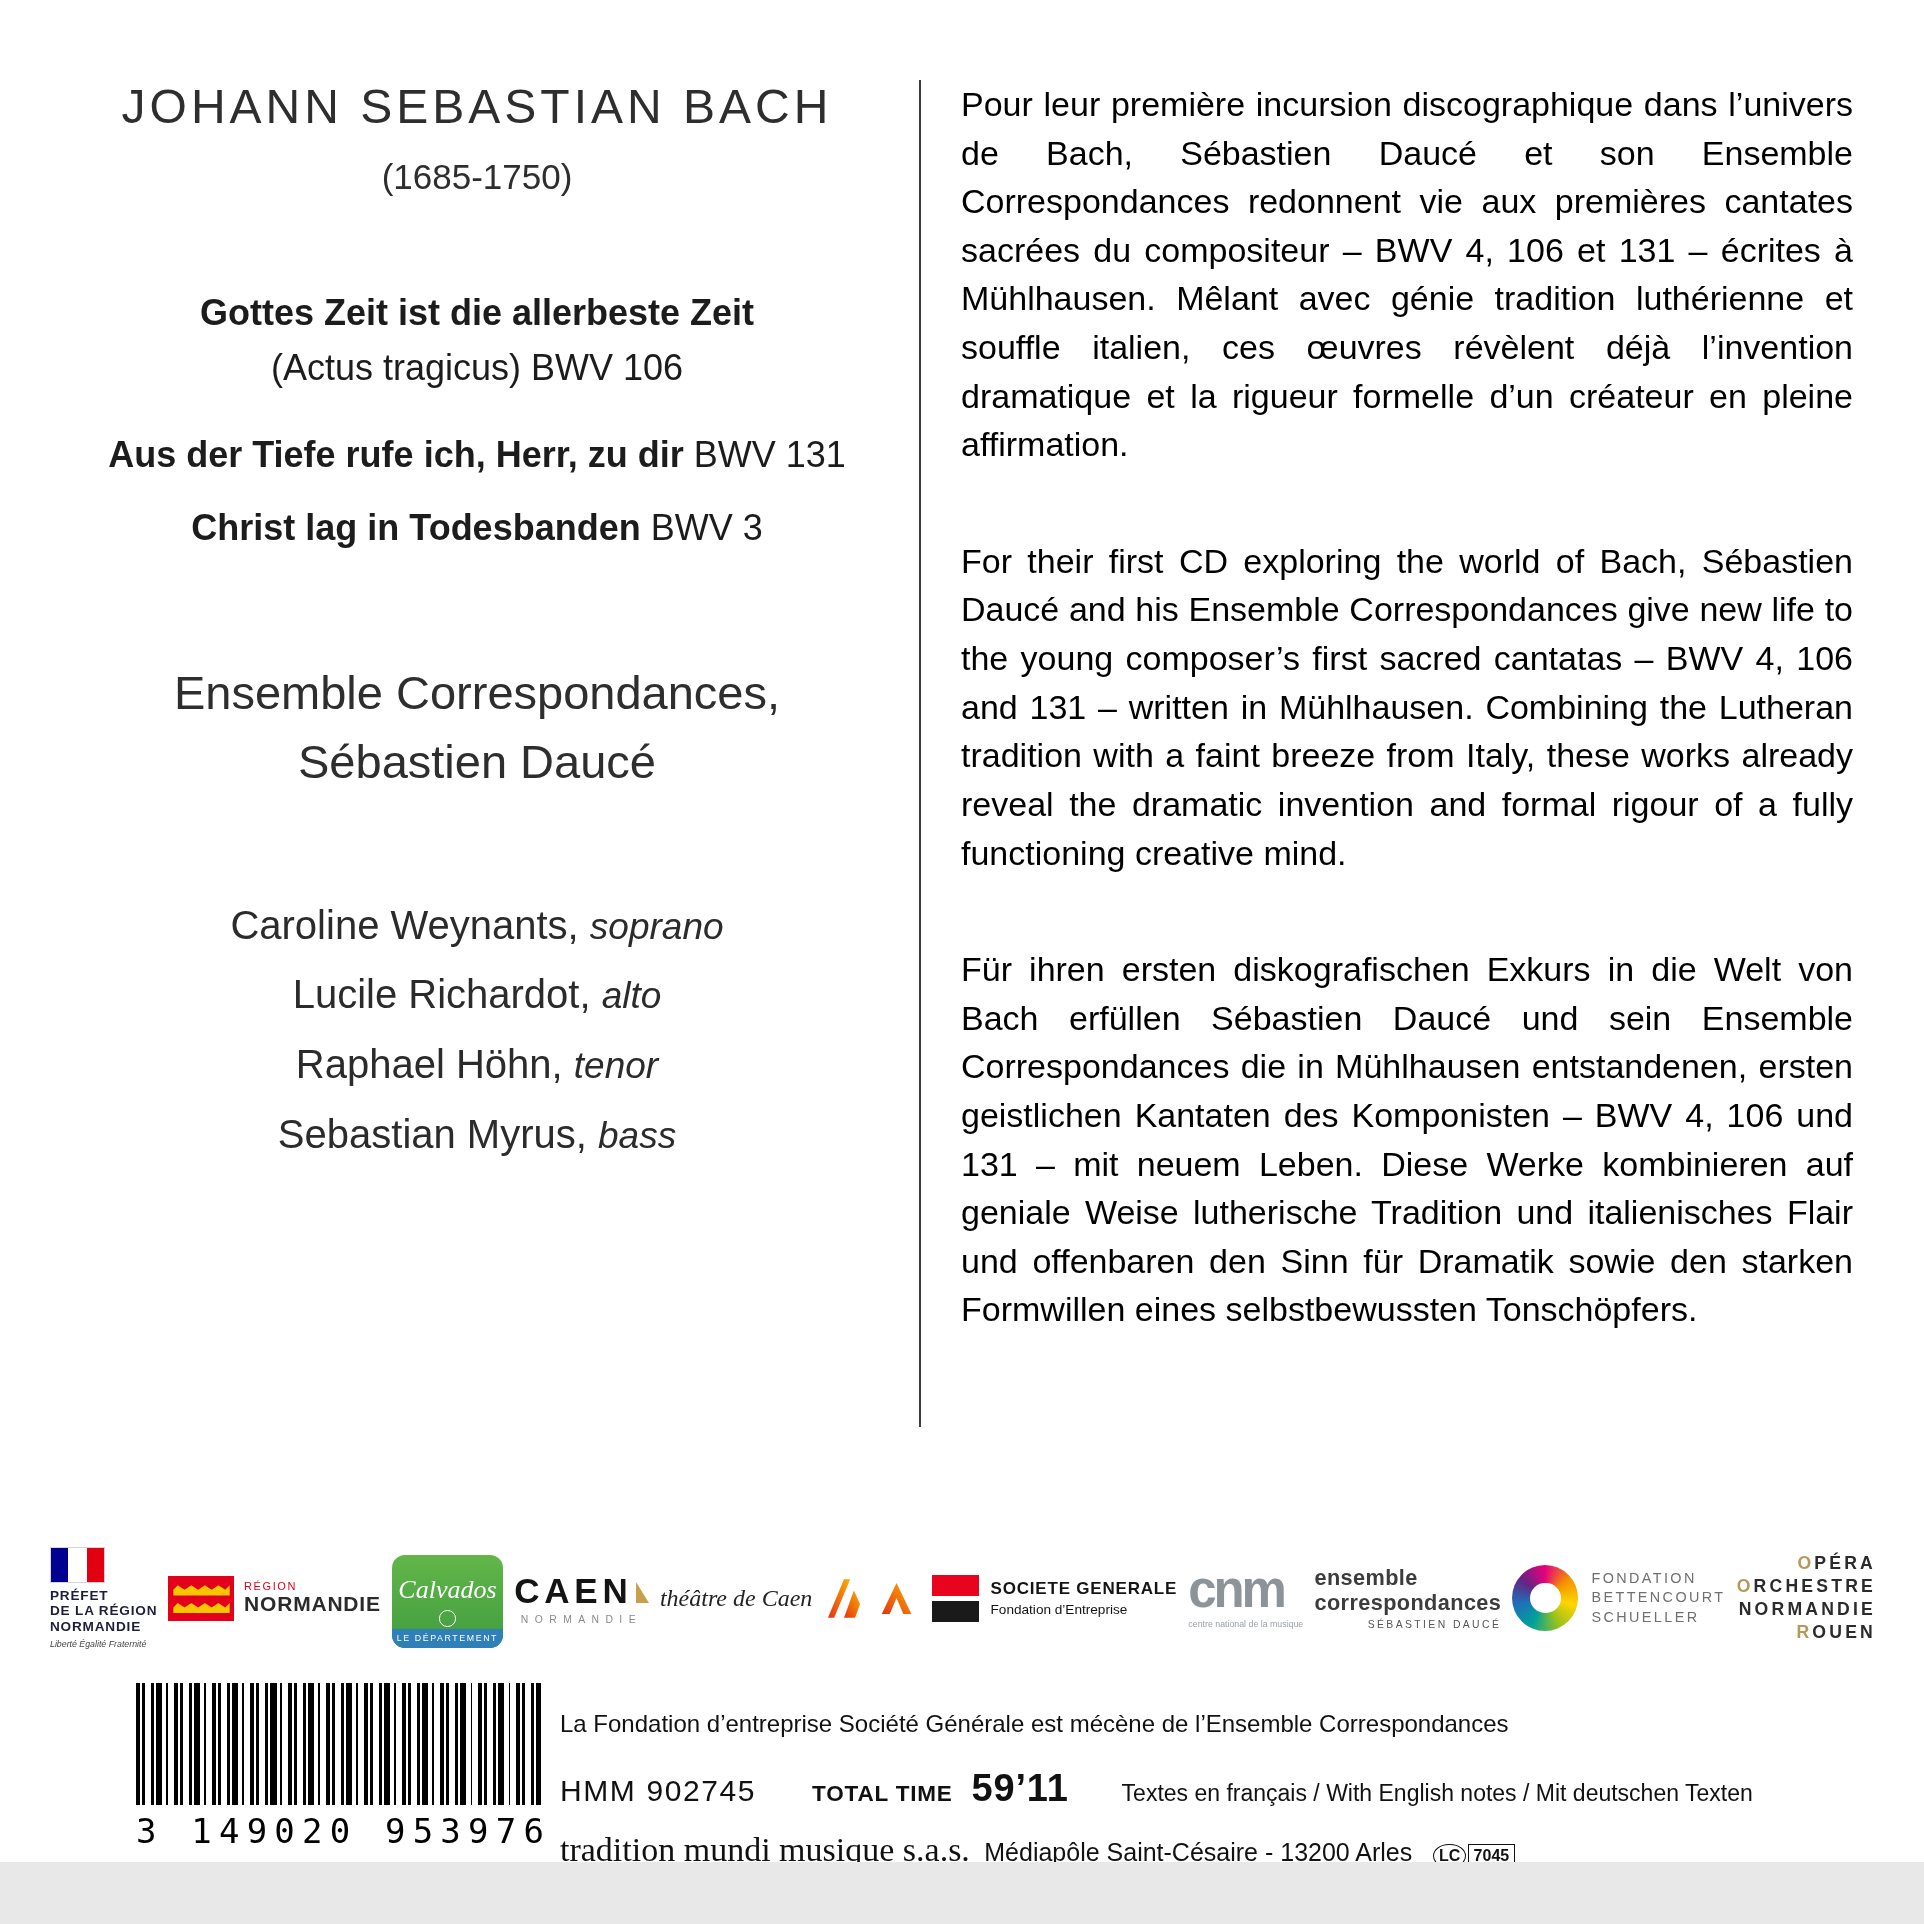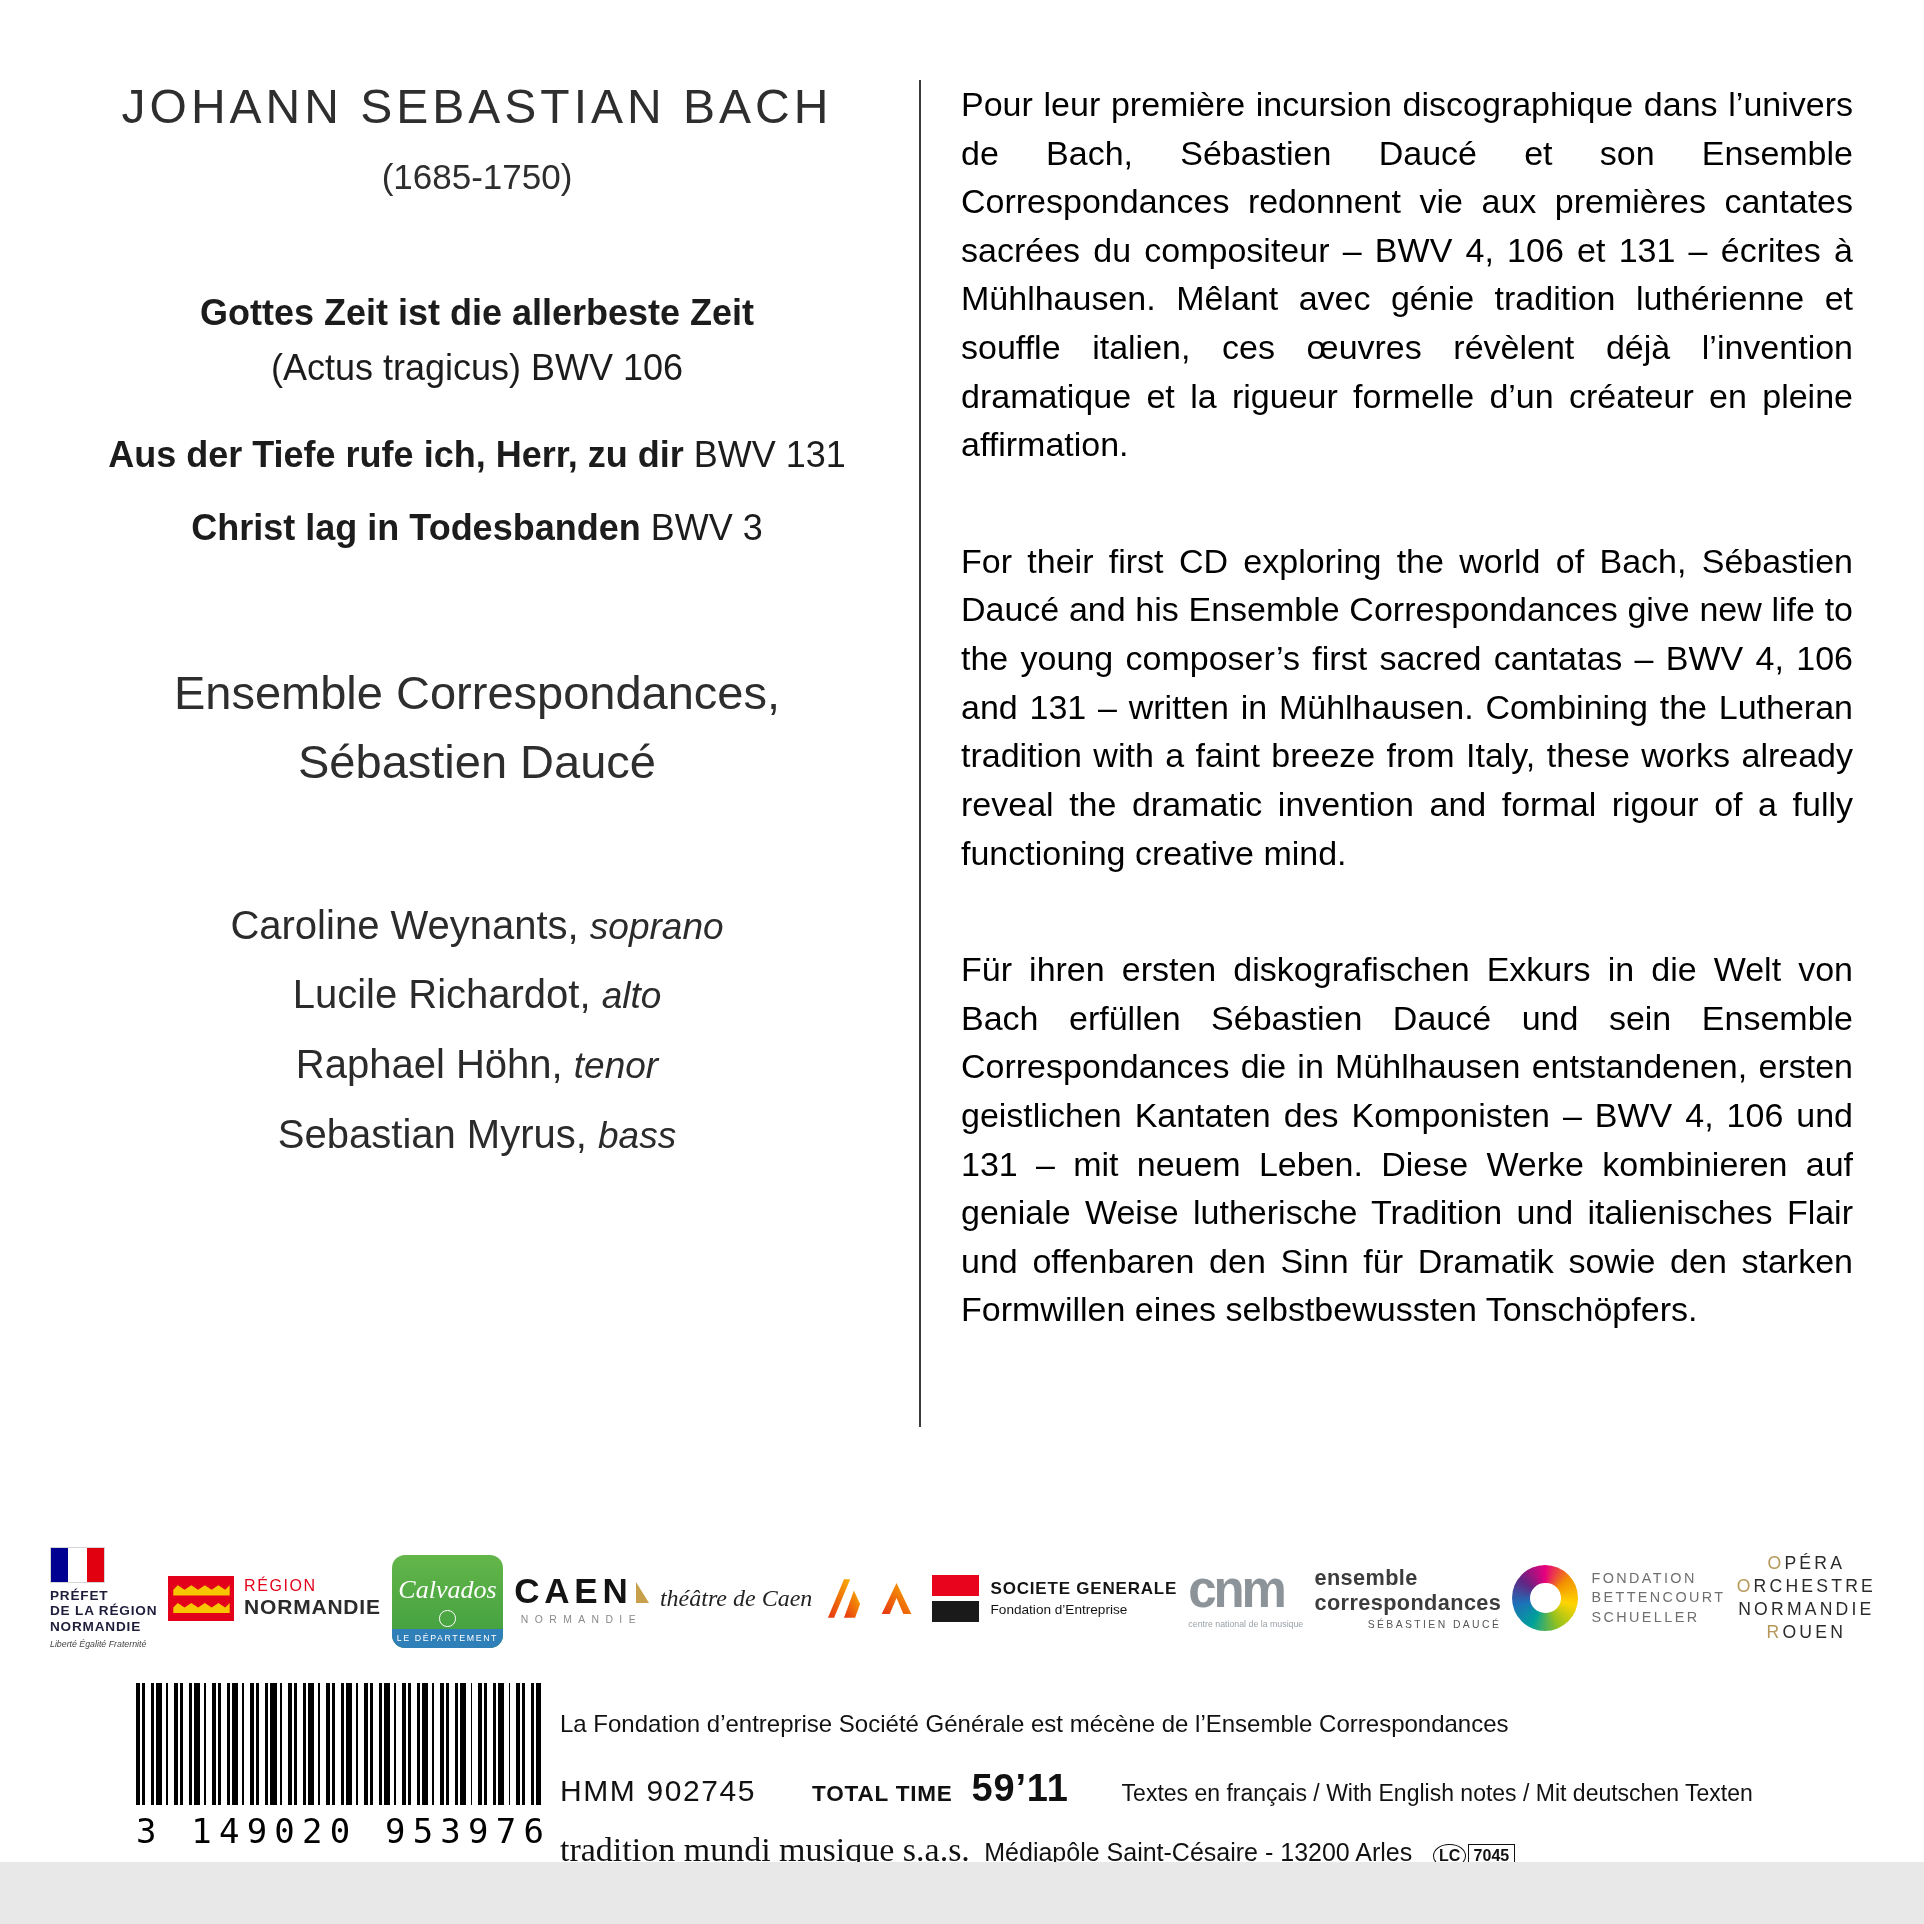--- a/index.html
+++ b/index.html
@@ -36,21 +36,21 @@
   .logo{flex:0 0 auto;}
 
   .logo-prefet{color:#1e1e3c;text-align:left;}
   .flag{width:53px;height:34px;background:linear-gradient(90deg,#000091 0 33%,#fff 33% 67%,#e1000f 67%);border:0.8px solid #d5d5d5;margin-bottom:4.8px;}
   .prefet-line{font-size:13.6px;font-weight:700;line-height:1.15;letter-spacing:0.8px;}
   .prefet-motto{margin-top:4px;font-size:8.8px;font-style:italic;color:#444;line-height:1.2;}
 
   .logo-region{display:flex;align-items:center;gap:9.6px;}
   .region-mark{width:66px;height:45px;background:#e2001a;display:flex;flex-direction:column;justify-content:center;gap:4.8px;padding:3.2px 4.8px;box-sizing:border-box;}
   .lion{height:13px;background:#f7c600;clip-path:polygon(0 55%,8% 20%,20% 55%,32% 20%,44% 55%,56% 20%,68% 55%,80% 20%,92% 55%,100% 20%,100% 100%,0 100%);}
-  .region-text .rt1{font-size:16px;letter-spacing:1.6px;color:#e2001a;}
+  .region-text .rt1{font-size:11px;letter-spacing:1.6px;color:#e2001a;}
   .region-text .rt2{font-size:21px;font-weight:700;color:#2b2b2b;letter-spacing:0.8px;}
 
   .logo-calvados{width:111px;}
   .calvados-box{position:relative;width:111px;height:93px;border-radius:13px;overflow:hidden;
     background:linear-gradient(#63b649,#3f9d3f);display:flex;flex-direction:column;align-items:center;justify-content:center;color:#fff;margin-top:6px;}
   .cal-name{font-family:"Liberation Serif", serif;font-style:italic;font-size:26px;}
   .cal-apple{width:14.4px;height:14.4px;border:1.6px solid #fff;border-radius:50%;margin-top:4.8px;}
   .cal-sub{position:absolute;left:0;right:0;bottom:0;height:19px;background:#2f7fb8;color:#fff;
     font-size:8.8px;letter-spacing:1.6px;display:flex;align-items:center;justify-content:center;}
 
@@ -75,21 +75,21 @@
   .logo-ec{text-align:left;color:#3c3c3c;}
   .ec-l1,.ec-l2{font-size:21.7px;font-weight:700;line-height:1.15;letter-spacing:0.4px;}
   .ec-sub{font-size:10.4px;letter-spacing:2.4px;margin-top:4px;text-align:right;color:#555;}
 
   .logo-fbs{display:flex;align-items:center;gap:13px;}
   .fbs-ring{position:relative;width:66px;height:66px;border-radius:50%;
     background:conic-gradient(from 0deg,#e6007e,#f39200,#ffd500,#95c11f,#00a19a,#1d71b8,#662483,#e6007e);}
   .fbs-ring::after{content:"";position:absolute;inset:17.6px;background:#fff;border-radius:50%;}
   .fbs-text{font-size:14.4px;letter-spacing:2.4px;color:#6f6f6f;line-height:1.35;}
 
-  .logo-opera{text-align:center;font-weight:400;color:#2b2b2b;font-size:17.6px;letter-spacing:3.2px;line-height:1.3;}
+  .logo-opera{text-align:right;font-weight:700;color:#2b2b2b;font-size:17.6px;letter-spacing:3.2px;line-height:1.3;}
   .op-line.gold::first-letter{color:#b5985a;}
 
   
   .barcode{position:absolute;left:136px;top:1683px;width:405px;}
   .bars{height:122px;background:repeating-linear-gradient(90deg,
     #000 0 4px,#fff 4px 6.4px,#000 6.4px 8.8px,#fff 8.8px 15.2px,#000 15.2px 17.6px,
     #fff 17.6px 20px,#000 20px 26.5px,#fff 26.5px 30.5px,#000 30.5px 32px,#fff 32px 38px);}
   .barcode-number{font-family:"DejaVu Sans Mono", monospace;font-size:34px;letter-spacing:7.2px;margin-top:6.4px;color:#000;white-space:nowrap;}
 
   

